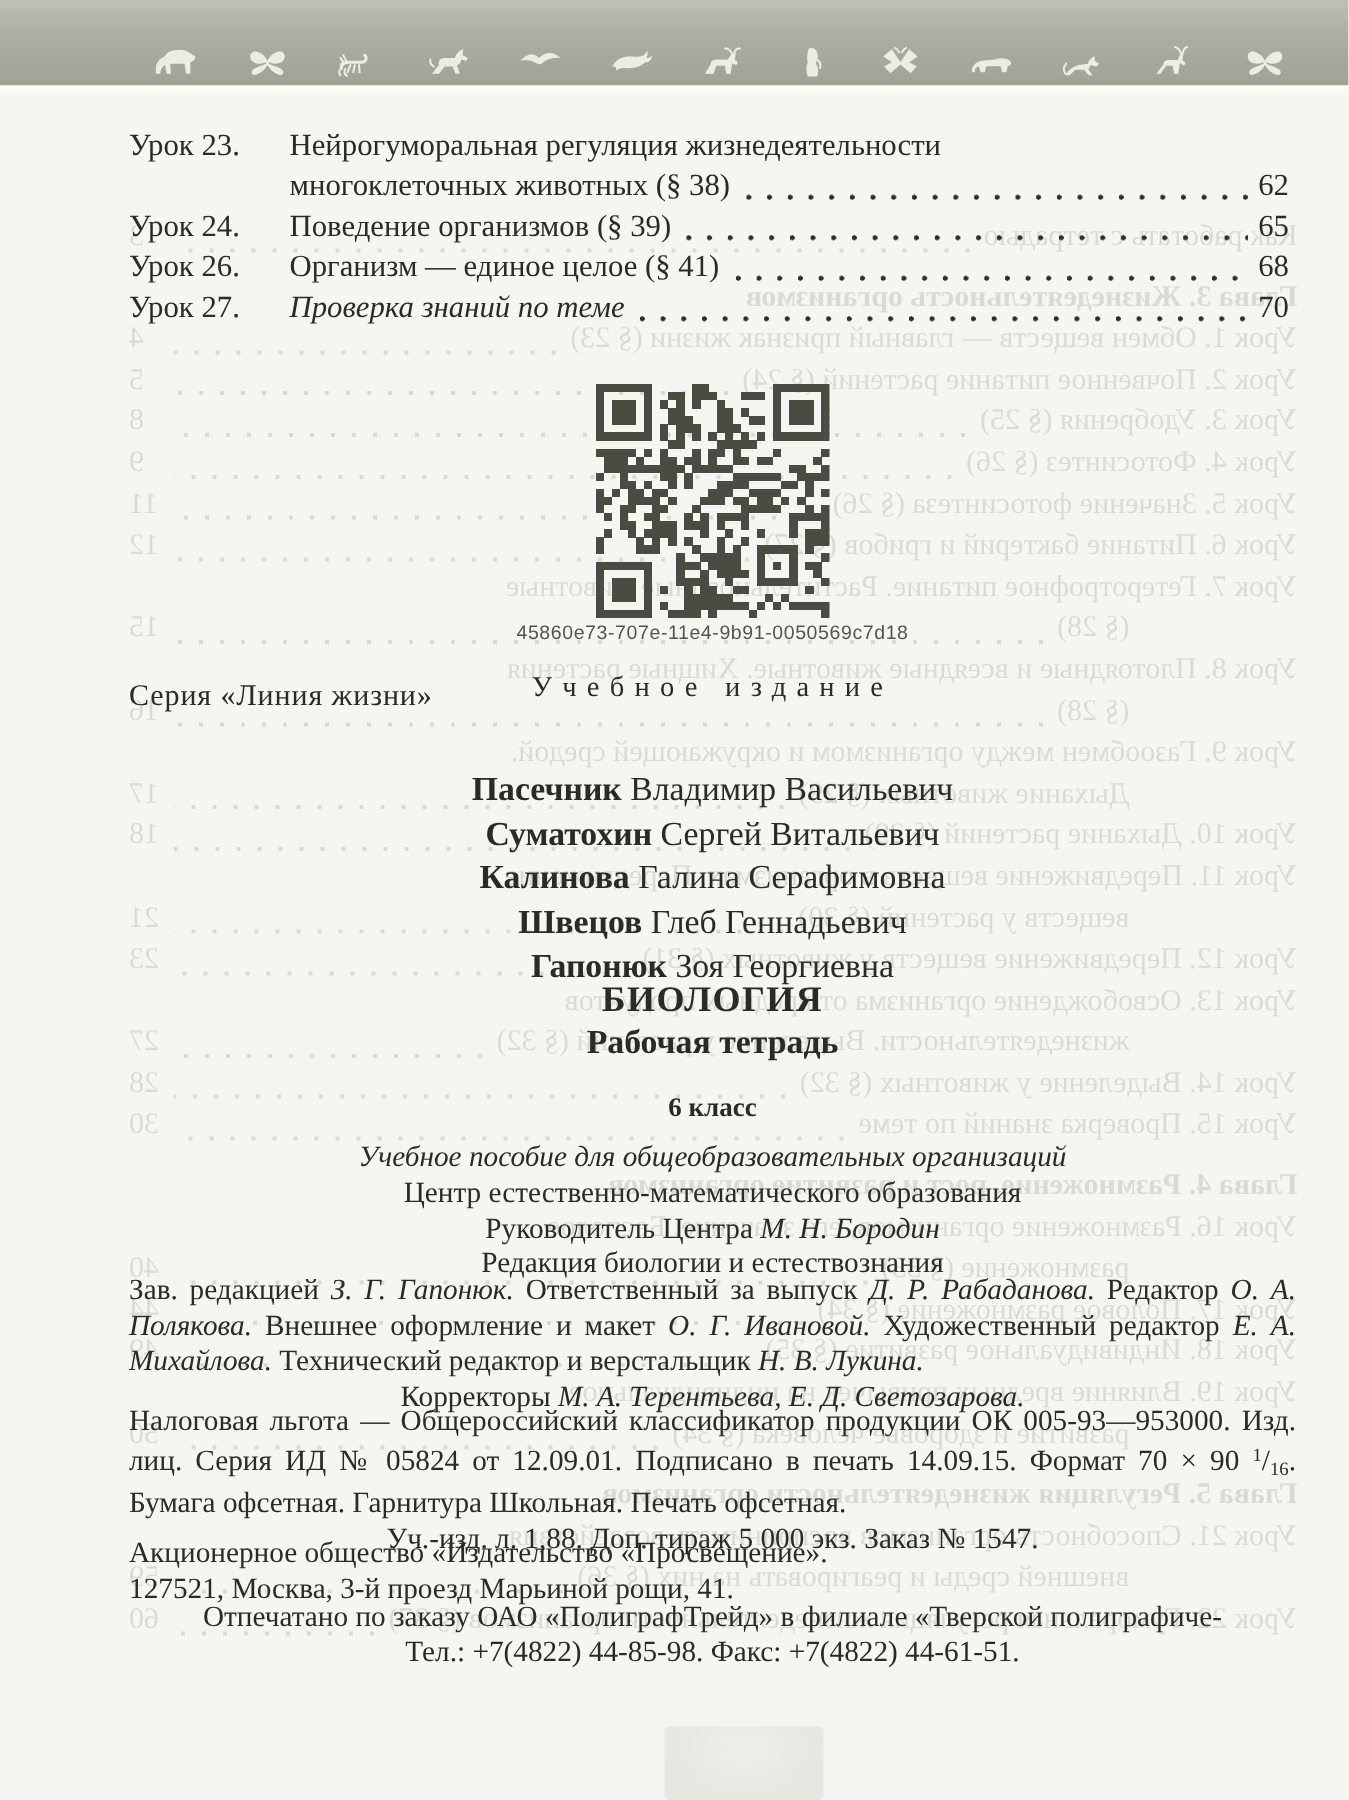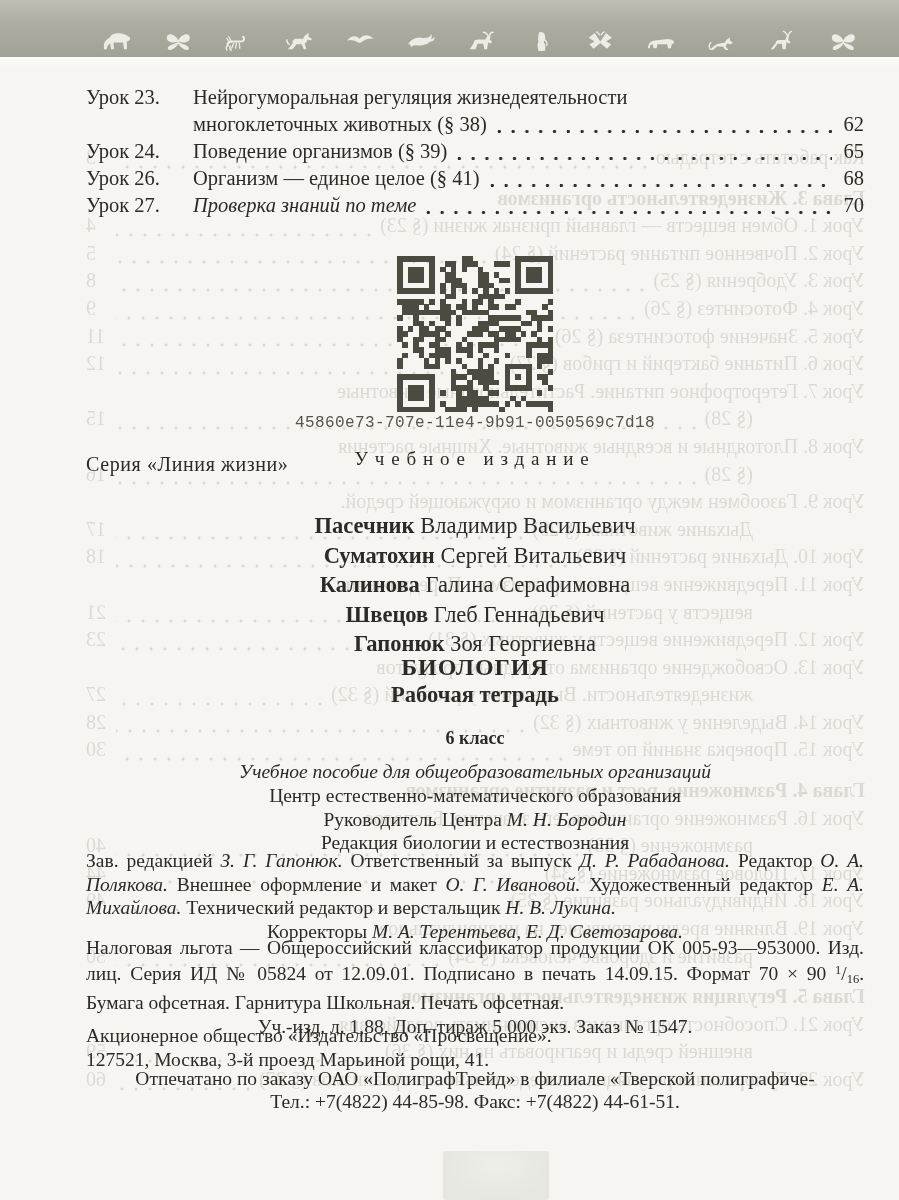--- a/index.html
+++ b/index.html
@@ -43,27 +43,27 @@
   .content{position:absolute;left:86px;top:0;width:778px;height:904px}
   .blk{position:absolute;left:0;right:0}
   
   .toc{top:84px;font-size:20.5px;line-height:27px}
   .toc-row{display:flex;align-items:baseline}
   .toc-label{flex:0 0 107px}
   .toc-text{flex:0 1 auto;white-space:nowrap}
   .dots{flex:1 1 auto;align-self:flex-end;height:5px;margin:0 2px 4px 10px;
     background-image:radial-gradient(circle at 2.2px 2.5px,#2e2d29 1.5px,transparent 1.8px);
     background-size:13.8px 5px;background-repeat:repeat-x}
-  .toc-page{flex:0 0 auto;min-width:30px;text-align:right}
+  .toc-page{flex:0 0 auto;min-width:30px;text-align:center}
   .it{font-style:italic}
   
   .qr-block{top:256px;text-align:center}
   .qr-block svg{width:156px;height:156px;display:block;margin:0 auto}
-  .qr-caption{font-family:Liberation Mono, monospace;
-    font-size:16px;color:#55544c;letter-spacing:.4px;margin-top:2px}
+  .qr-caption{font-family:Liberation Sans, sans-serif;
+    font-size:13px;color:#55544c;letter-spacing:.4px;margin-top:2px}
   
   .edition{top:448px;text-align:center;font-size:19px;letter-spacing:.36em}
   .series{top:453px;text-align:left;font-size:20px;letter-spacing:.03em}
   .authors{top:511px;text-align:center;font-size:22.5px;line-height:29.5px}
   .authors b{font-weight:700}
   .title-main{top:654px;text-align:center;font-size:24px;font-weight:bold;letter-spacing:.04em}
   .title-sub{top:682px;text-align:center;font-size:22.5px;font-weight:bold}
   .grade{top:728px;text-align:center;font-size:18px;font-weight:bold}
   .audience{top:761px;text-align:center;font-size:19.5px;font-style:italic}
   .center-info{top:784px;text-align:center;font-size:19.5px;line-height:23.5px}

